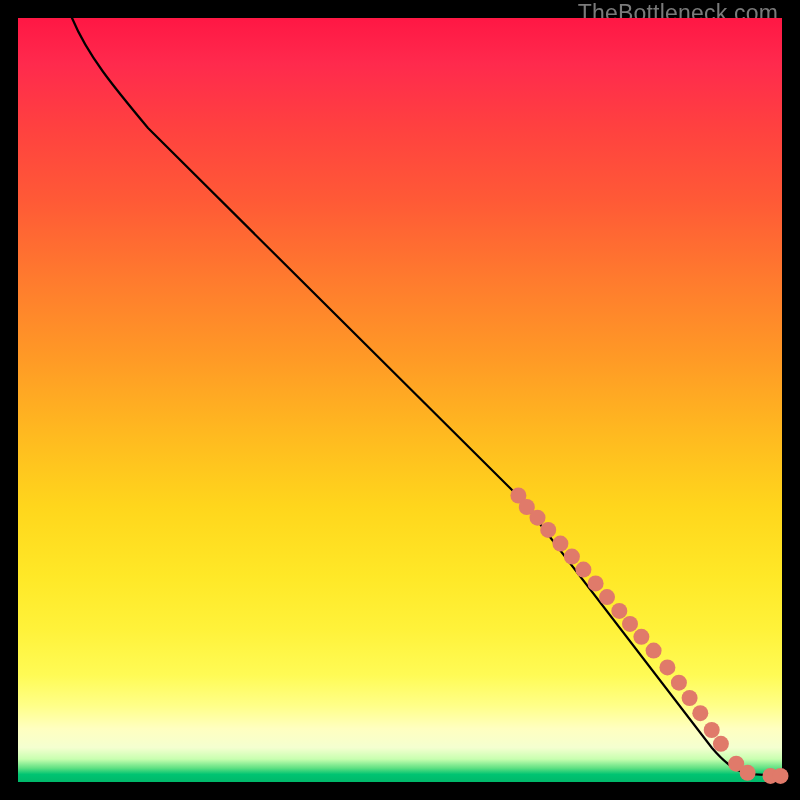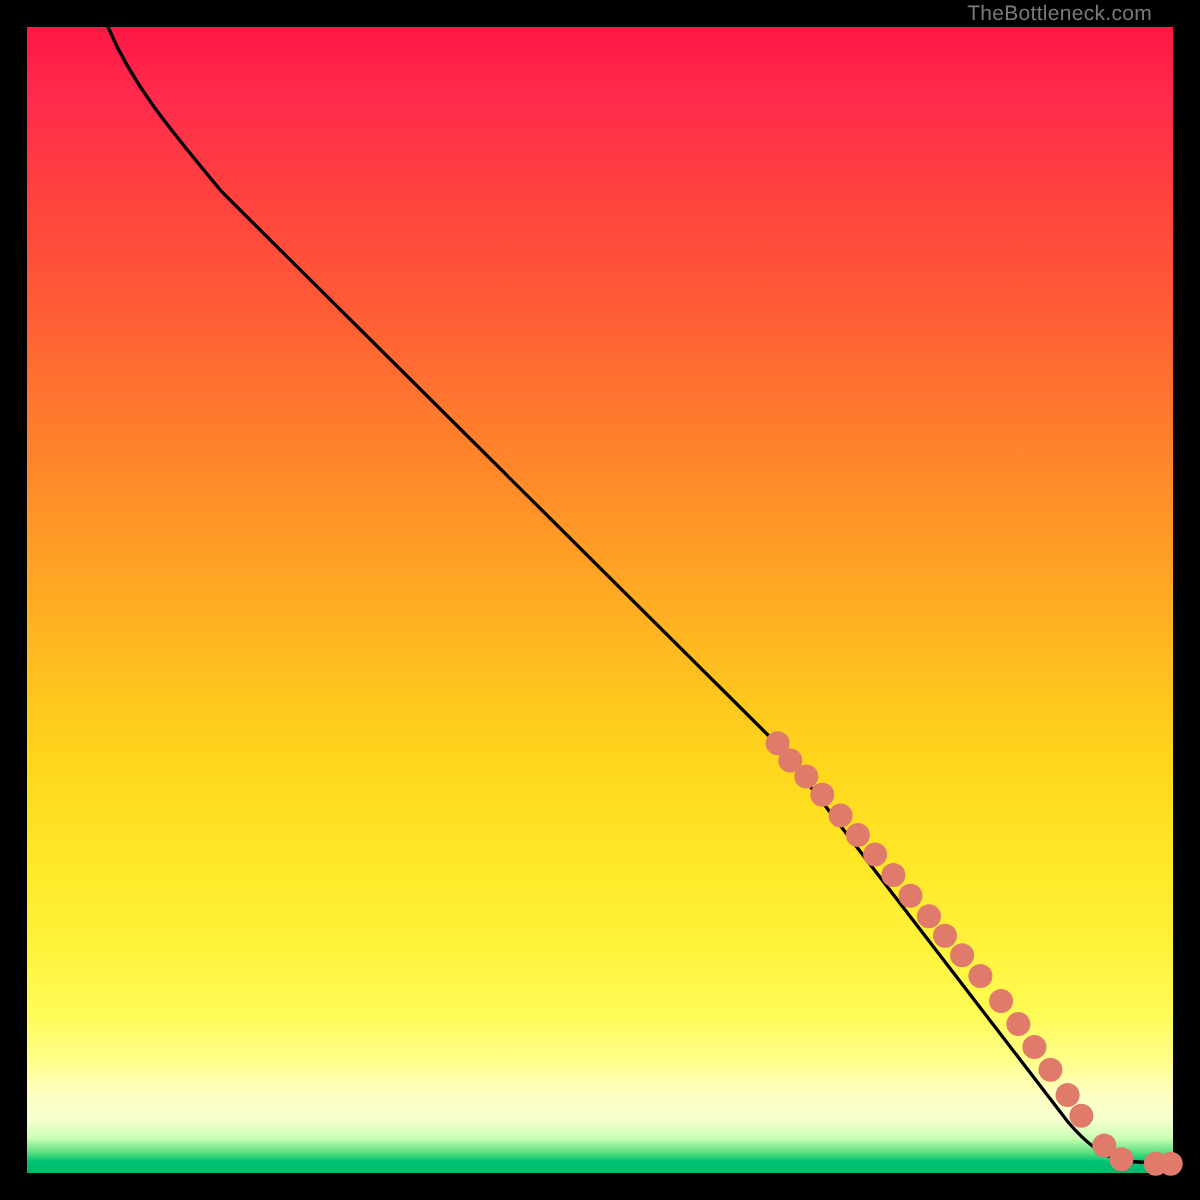--- a/index.html
+++ b/index.html
@@ -42,23 +42,23 @@
       #f4ffd0 95.5%,
       #c8ffb0 97%,
       #5de082 98.2%,
       #00c472 99%,
       #00b86a 100%
     );
   }
   .watermark {
     position: absolute;
     top: 0px;
-    right: 32px;
+    right: 22px;
     color: #7a7a7a;
-    font-size: 14px;
+    font-size: 23px;
     font-weight: 500;
     letter-spacing: 0.2px;
     user-select: none;
   }
   svg.curve {
     position: absolute;
     left: 0;
     top: 0;
     width: 764px;
     height: 764px;

